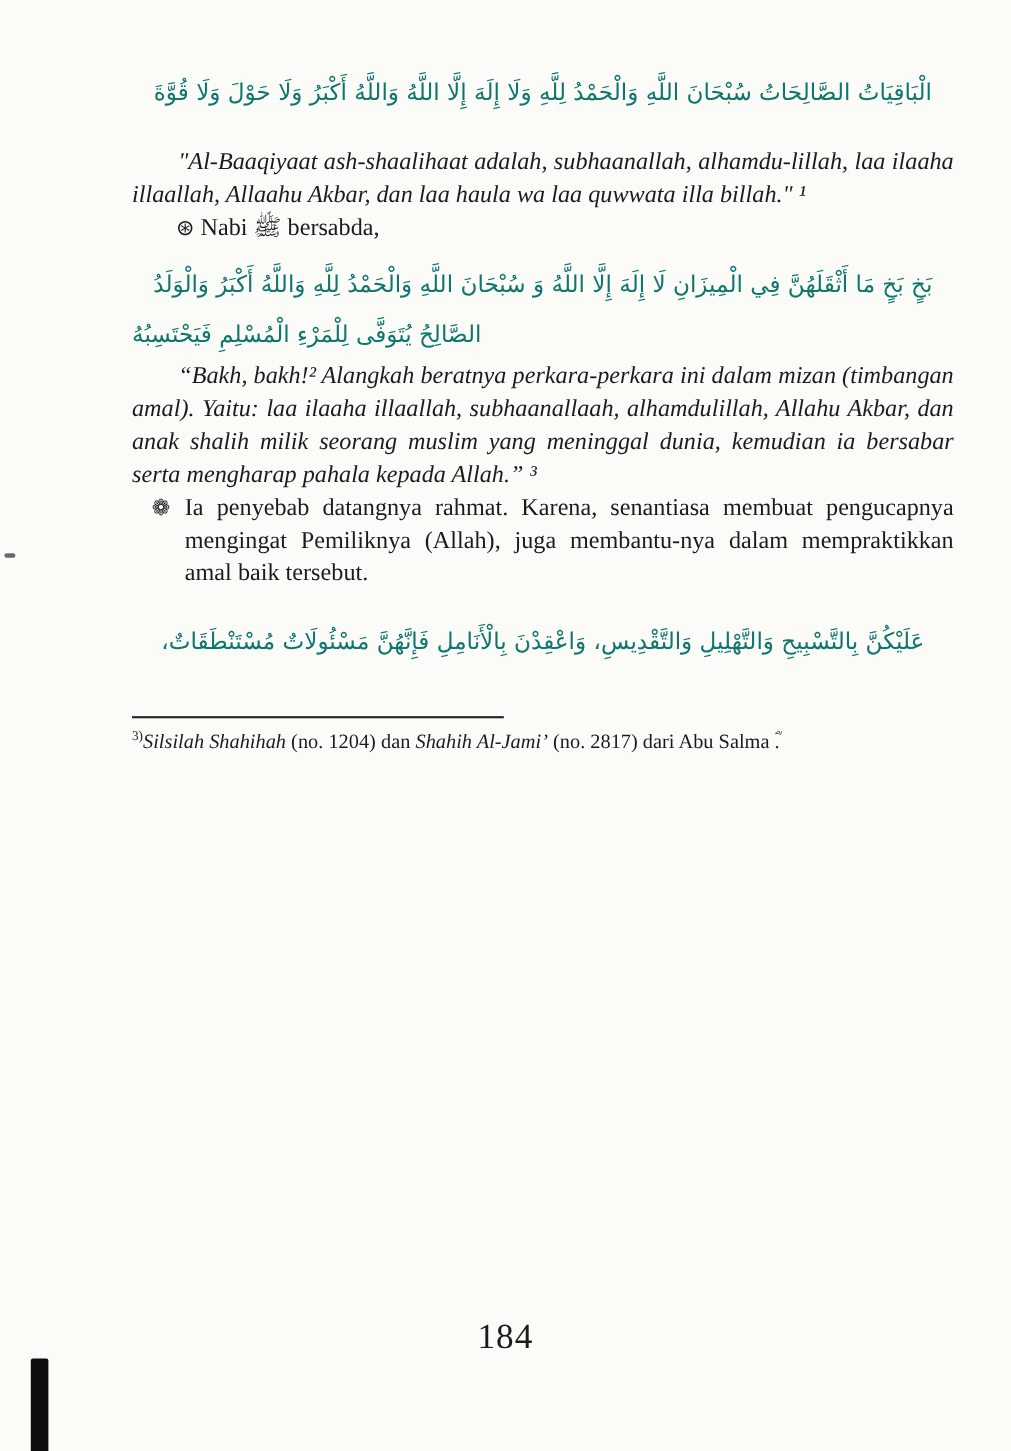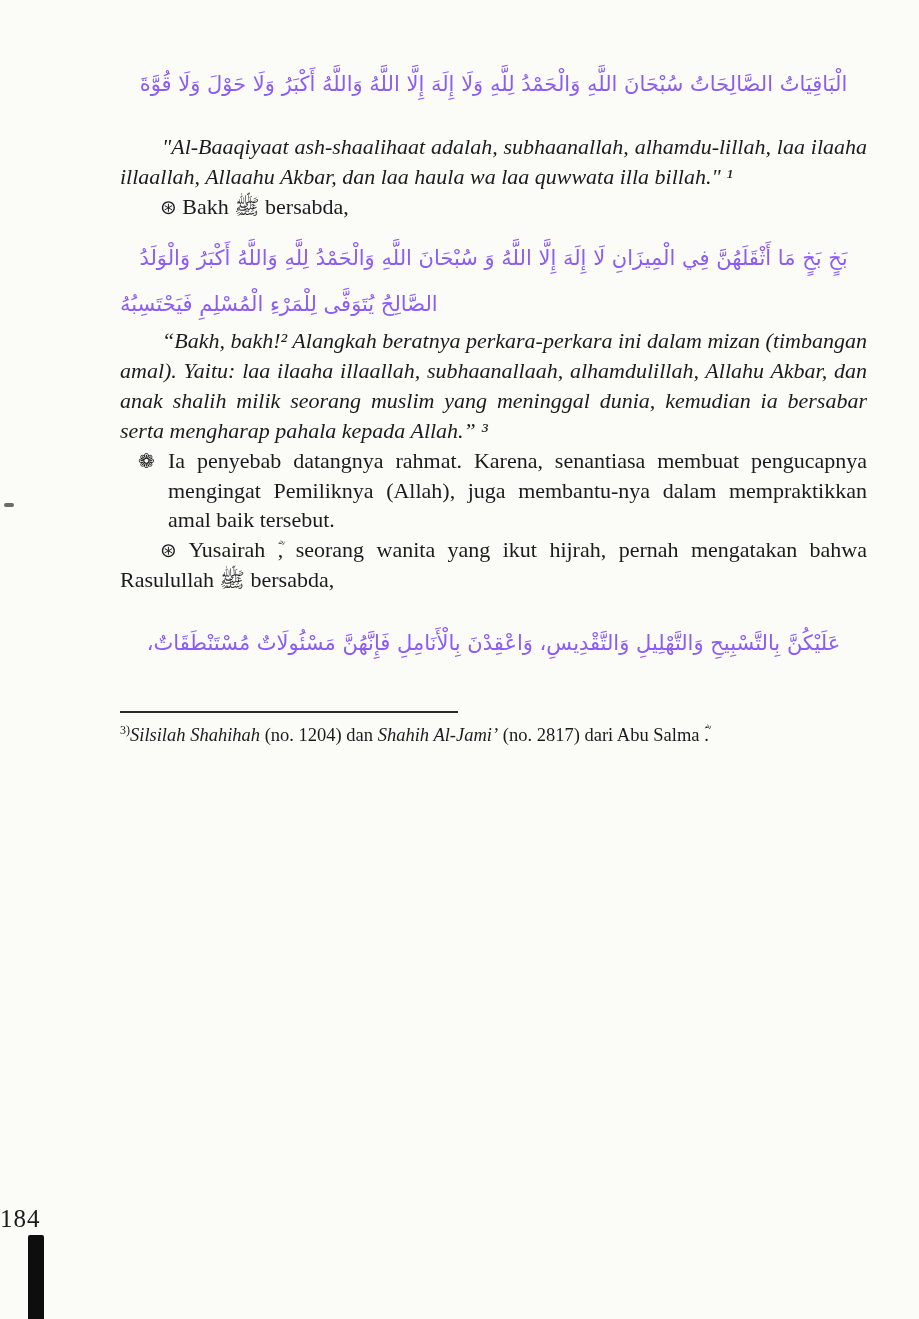--- a/index.html
+++ b/index.html
@@ -18,21 +18,21 @@
   }
   
   .arabic {
     font-family: "DejaVu Sans", sans-serif;
     direction: rtl;
     unicode-bidi: embed;
     font-size: 21px;
     line-height: 2.1;
     margin: 0;
     text-align: center;
-    color: #8b5cf6;
+    color: #0f766e;
   }
   .arabic.align-right { text-align: right; }
   .arabic.align-center { text-align: left; }
   
   .trans {
     font-style: italic;
     font-size: 22px;
     line-height: 1.36;
     text-align: justify;
     text-indent: 42px;
@@ -93,22 +93,22 @@
   }
   .fn-marker {
     font-size: 12px;
     line-height: 0;
   }
   .it { font-style: italic; }
   .page-number {
     position: absolute;
     left: 0; right: 0;
     bottom: 86px;
-    text-align: left;
-    font-size: 25px;
+    text-align: center;
+    font-size: 32px;
     letter-spacing: 1px;
   }
   
   .artifact-bar {
     position: absolute;
     left: 28px; bottom: 0;
     width: 16px; height: 84px;
     background: #0e0e0e;
     border-radius: 2px 2px 0 0;
   }
@@ -125,38 +125,33 @@
 
 <main class="content">
 
   <section>
     <p class="arabic">الْبَاقِيَاتُ الصَّالِحَاتُ سُبْحَانَ اللَّهِ وَالْحَمْدُ لِلَّهِ وَلَا إِلَهَ إِلَّا اللَّهُ وَاللَّهُ أَكْبَرُ وَلَا حَوْلَ وَلَا قُوَّةَ</p>
   </section>
 
   <p class="trans m-trans1">"Al-Baaqiyaat ash-shaalihaat adalah, subhaanallah, alhamdu-lillah, laa ilaaha illaallah, Allaahu Akbar, dan laa haula wa laa quwwata illa billah." ¹</p>
 
   <p class="intro m-intro"><span class="ornament">⊛</span>
-    <span>Bakh</span>
+    <span>Nabi</span>
     <span class="honorific saw">ﷺ</span>
     <span>bersabda,</span></p>
 
   <section>
     <p class="arabic m-arab2">بَخٍ بَخٍ مَا أَثْقَلَهُنَّ فِي الْمِيزَانِ لَا إِلَهَ إِلَّا اللَّهُ وَ سُبْحَانَ اللَّهِ وَالْحَمْدُ لِلَّهِ وَاللَّهُ أَكْبَرُ وَالْوَلَدُ</p>
     <p class="arabic align-center m-arab2b">الصَّالِحُ يُتَوَفَّى لِلْمَرْءِ الْمُسْلِمِ فَيَحْتَسِبُهُ</p>
   </section>
 
   <p class="trans m-trans2">“Bakh, bakh!² Alangkah beratnya perkara-perkara ini dalam mizan (timbangan amal). Yaitu: laa ilaaha illaallah, subhaanallaah, alhamdulillah, Allahu Akbar, dan anak shalih milik seorang muslim yang meninggal dunia, kemudian ia bersabar serta mengharap pahala kepada Allah.” ³</p>
 
   <div class="point m-point"><span class="flower">❁</span><span>Ia penyebab datangnya rahmat. Karena, senantiasa membuat pengucapnya mengingat Pemiliknya (Allah), juga membantu-nya dalam mempraktikkan amal baik tersebut.</span></div>
 
-  <p class="intro m-yus"><span class="ornament">⊛</span>
-    <span>Yusairah</span>
-    <span class="honorific">ؓ</span><span>, seorang wanita yang ikut hijrah, pernah mengatakan bahwa Rasulullah</span>
-    <span class="honorific saw">ﷺ</span>
-    <span>bersabda,</span></p>
 
   <p class="arabic m-arab3">عَلَيْكُنَّ بِالتَّسْبِيحِ وَالتَّهْلِيلِ وَالتَّقْدِيسِ، وَاعْقِدْنَ بِالْأَنَامِلِ فَإِنَّهُنَّ مَسْئُولَاتٌ مُسْتَنْطَقَاتٌ،</p>
 
   <hr class="fn-divider">
 
   <div id="footnotes">
       <div class="footnote"><sup class="fn-marker">3)</sup><span class="it">Silsilah Shahihah</span><span>  (no. 1204) dan </span><span class="it">Shahih Al-Jami’</span><span> (no. 2817) dari Abu Salma ؓ.</span></div>
     </div>
 
 </main>

